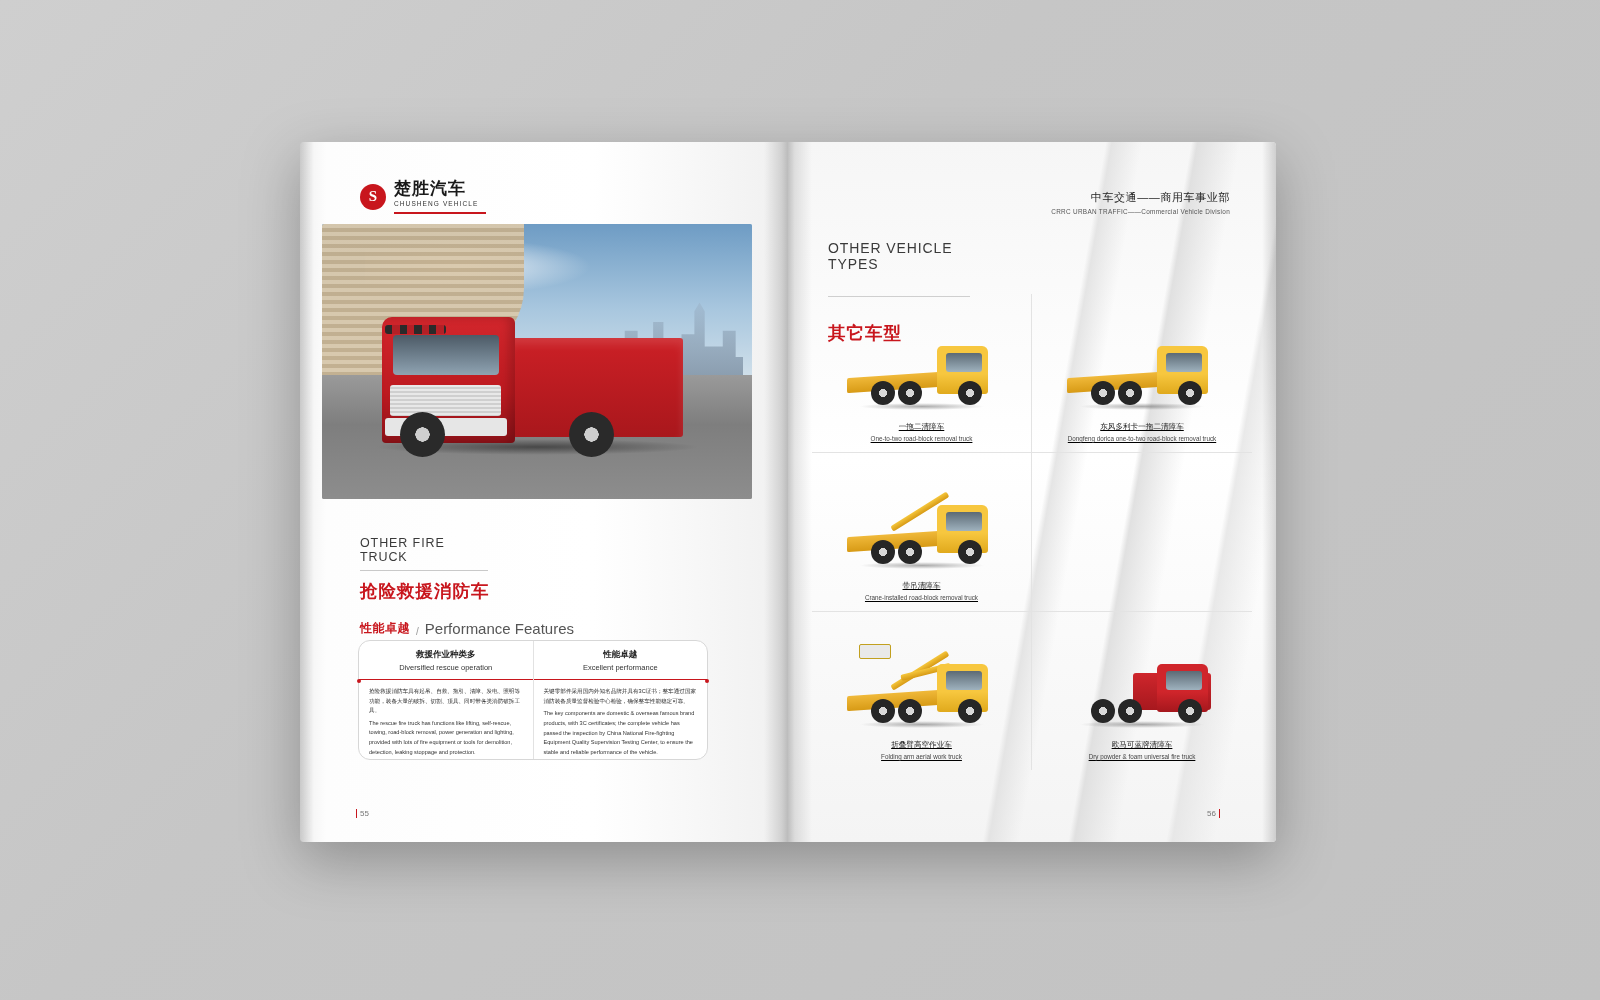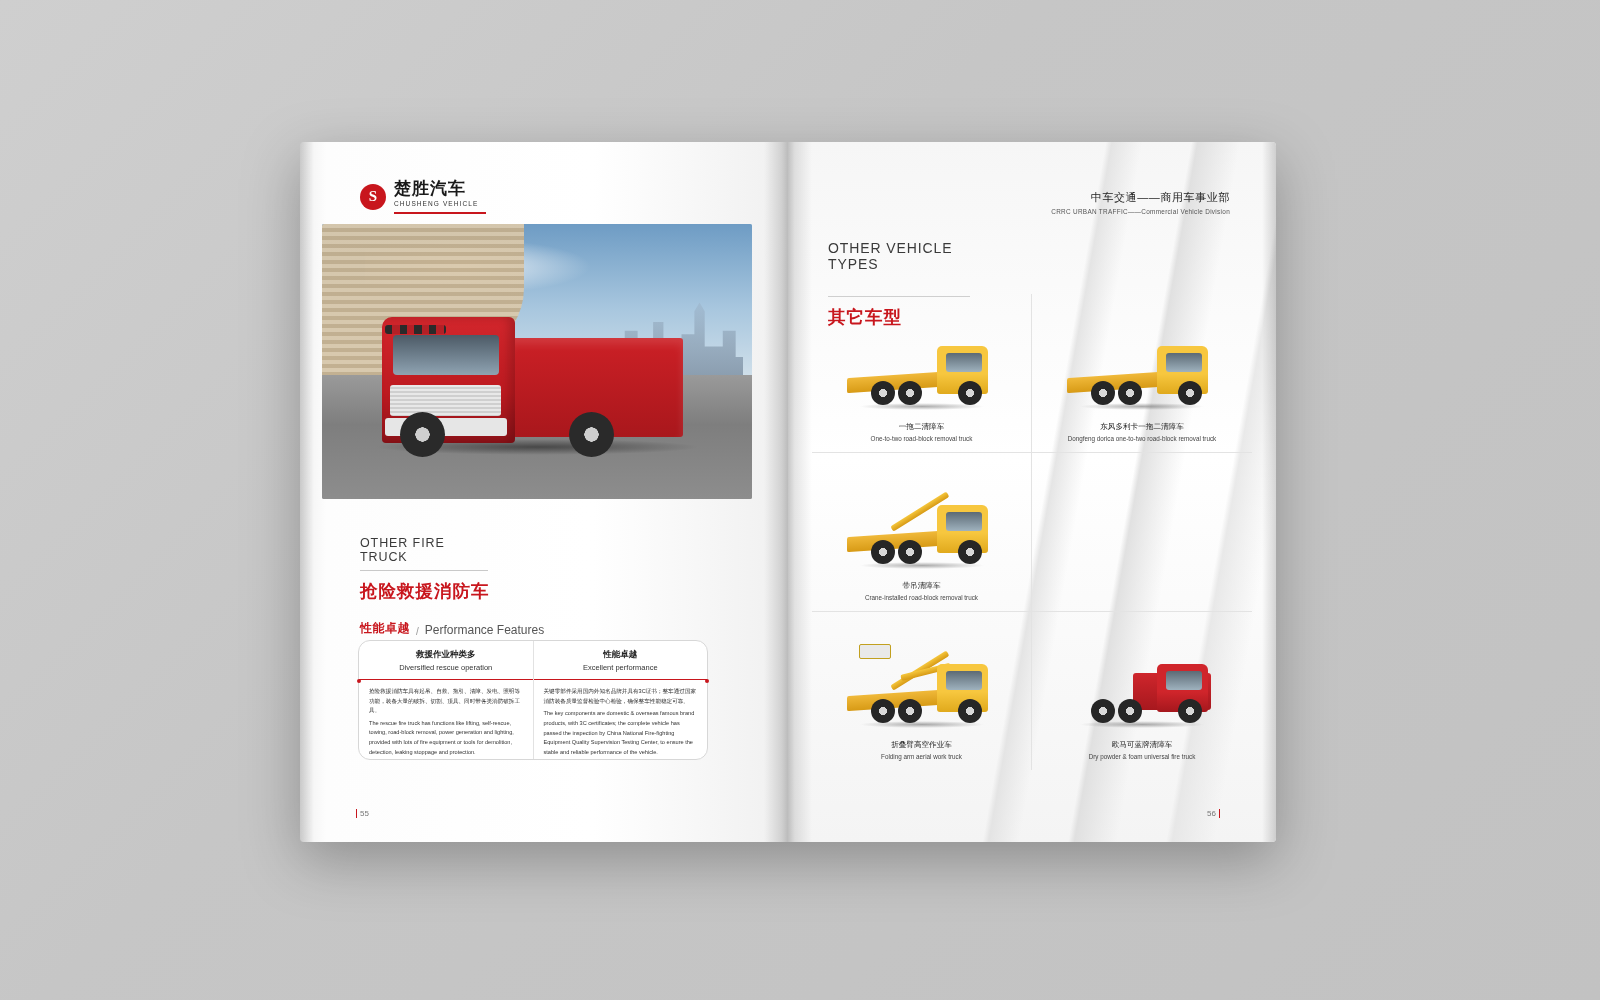--- a/index.html
+++ b/index.html
@@ -175,21 +175,21 @@
     font-size: 12.5px; letter-spacing: .9px; color: #3a3a3a;
     border-bottom: 1px solid #c9c9c9; padding-bottom: 6px; width: 128px;
   }
   .title-cn {
     font-size: 17.5px; font-weight: bold; color: #c8161d; margin-top: 8px; letter-spacing: 1px;
   }
 
   .feat-head { position:absolute; left:60px; top:478px; display:flex; align-items:flex-end; gap:6px; }
   .feat-head .cn { font-size: 12px; font-weight: bold; color:#c8161d; letter-spacing:.5px; }
   .feat-head .sep { font-size: 10px; color:#9a9a9a; }
-  .feat-head .en { font-size: 12px; color:#555; }
+  .feat-head .en { font-size: 15px; color:#555; }
 
   .feat-box {
     position:absolute; left:58px; top:498px; width:348px; height:118px;
     border:1px solid #d7d7d7; border-radius:12px; background:#fff;
   }
   .feat-box:before, .feat-box:after{
     content:""; position:absolute; top:38px; width:4px; height:4px; border-radius:50%; background:#c8161d;
   }
   .feat-box:before{ left:-2px; }
   .feat-box:after { right:-2px; }
@@ -226,26 +226,26 @@
     position:absolute; right:46px; top:48px; text-align:right;
   }
   .brand-cn { font-size:11px; color:#1d1d1d; letter-spacing:.6px; }
   .brand-en { font-size:6.4px; color:#555; letter-spacing:.3px; margin-top:3px; }
 
   .sec-head { position:absolute; left:40px; top:98px; }
   .sec-en {
     font-size:14px; letter-spacing:.9px; color:#3a3a3a;
     border-bottom:1px solid #cfcfcf; padding-bottom:24px; width:142px;
   }
-  .sec-cn { font-size:17.5px; font-weight:bold; color:#c8161d; margin-top:8px; letter-spacing:1px; }
+  .sec-cn { font-size:17.5px; font-weight:bold; color:#c8161d; margin-top:24px; letter-spacing:1px; }
 
   .grid {
     position:absolute; left:24px; top:152px; width:440px;
   }
-  .grow { display:flex; }
+  .grow { display:flex;text-decoration:underline; }
   .gcell { width:50%; padding:8px 6px 10px 6px; box-sizing:border-box; text-align:center; }
   .gcell.divider-r { border-right:1px solid #e3e3e3; }
   .grow.divider-b { border-bottom:1px solid #e3e3e3; }
   .thumb {
     height:112px; position:relative; display:flex; align-items:flex-end; justify-content:center;
   }
   .cap-cn { font-size:7.6px; color:#1d1d1d; margin-top:8px; }
   .cap-en { font-size:6.3px; color:#444; margin-top:3px; }
 
   

